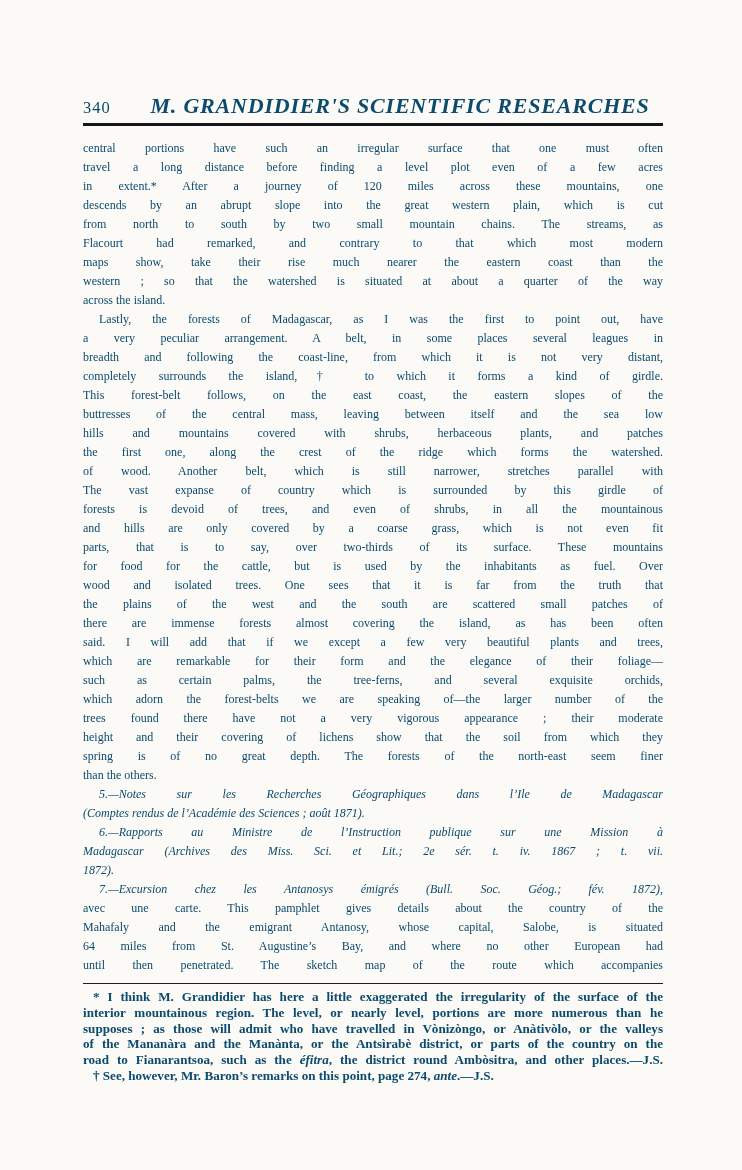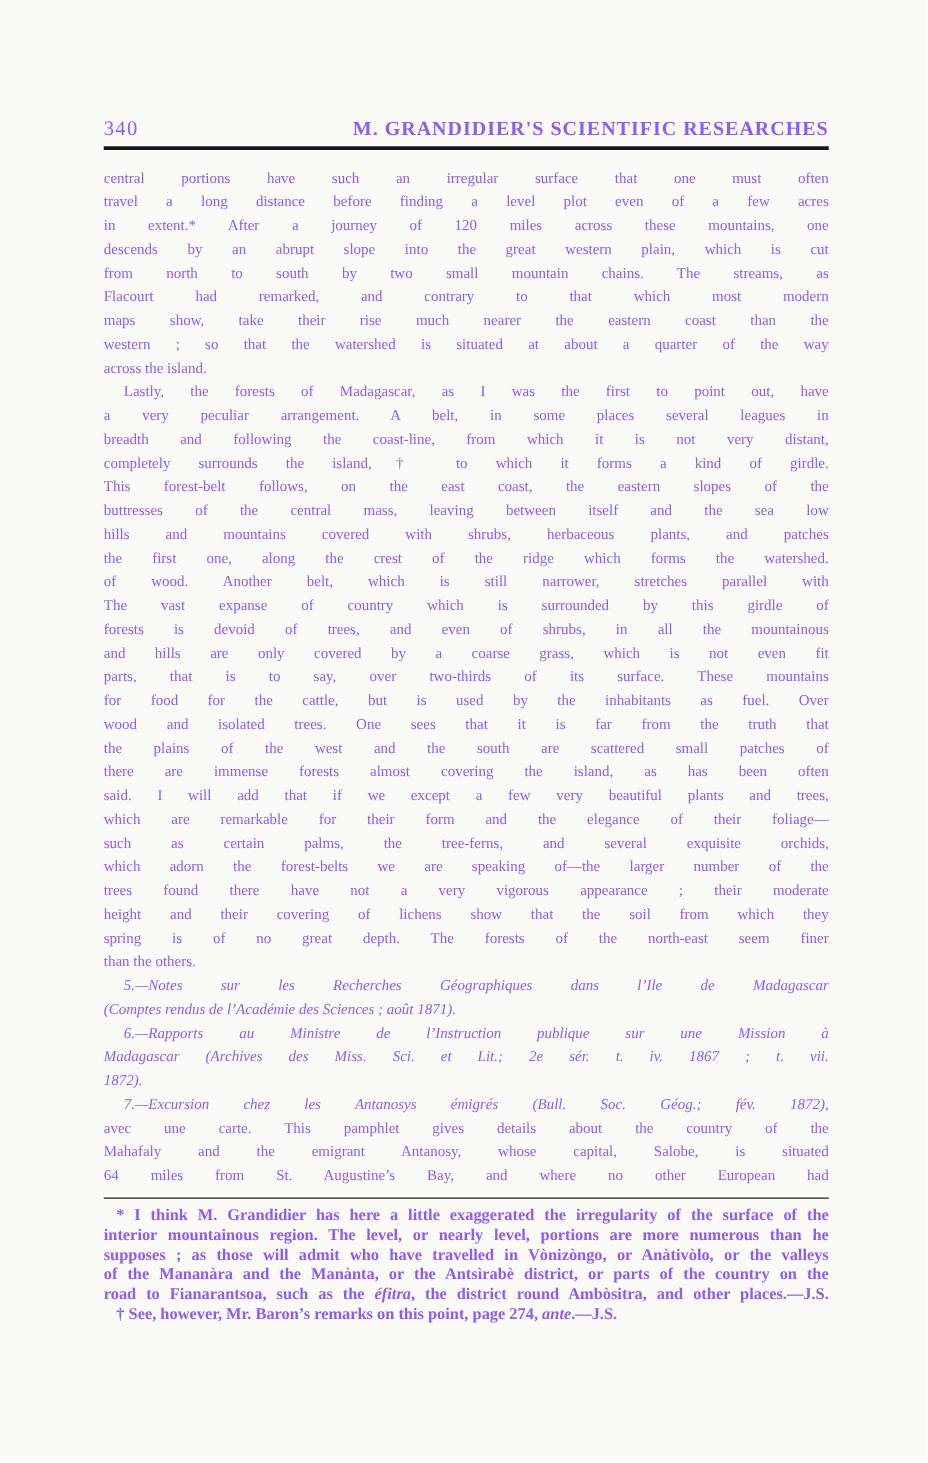--- a/index.html
+++ b/index.html
@@ -2,39 +2,40 @@
 <html><head>
 <meta charset="utf-8">
 <style>
   html, body { margin: 0; padding: 0; background: #ffffff; }
   .page {
     position: relative;
     width: 742px;
     height: 1170px;
     box-sizing: border-box;
     background: #fbfaf6;
-    color: #8b5cf6;
+    color: #0c4a6e;
     font-family: "Liberation Serif", "DejaVu Serif", serif;
     padding: 93px 79px 0 83px;
     overflow: hidden;
   }
   .pagehead {
     display: flex;
     align-items: baseline;
   }
   .pagenum {
     width: 54px;
     font-size: 16.5px;
     letter-spacing: 1px;
   }
   .runtitle {
     flex: 1;
-    text-align: right;
+    text-align: center;
     font-weight: bold;
-    font-size: 16px;
+    font-style: italic;
+    font-size: 22px;
     letter-spacing: 0.8px;
     white-space: nowrap;
   }
   .headrule {
     height: 2.5px;
     background: #17161a;
     margin-top: 4px;
   }
   .bodytext {
     margin-top: 13px;
@@ -120,20 +121,21 @@
         <div class="line indent">6.—Rapports au Ministre de l’Instruction publique sur une Mission à</div>
         <div class="line">Madagascar (Archives des Miss. Sci. et Lit.; 2e sér. t. iv. 1867 ; t. vii.</div>
         <div class="line">1872).</div>
       </div>
     <div class="para">
       <div class="line indent italic">7.—Excursion chez les Antanosys émigrés (Bull. Soc. Géog.; fév. 1872),</div>
       <div class="cont">
           <div class="line">avec une carte.  This pamphlet gives details about the country of the</div>
           <div class="line">Mahafaly and the emigrant Antanosy, whose capital, Salobe, is situated</div>
           <div class="line">64 miles from St. Augustine’s Bay, and where no other European had</div>
+          <div class="line">until then penetrated.  The sketch map of the route which accompanies</div>
         </div>
     </div>
   </main>
 
   <div class="footrule"></div>
 
   <footer class="footnotes">
     <div class="para">
       <div class="cont">
           <div class="line indent">* I think M. Grandidier has here a little exaggerated the irregularity of the surface of the</div>

